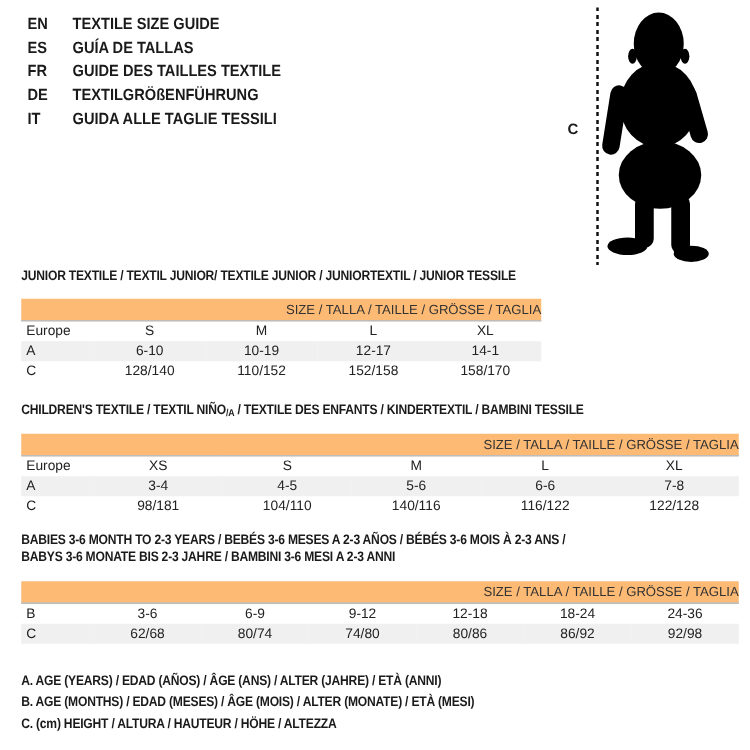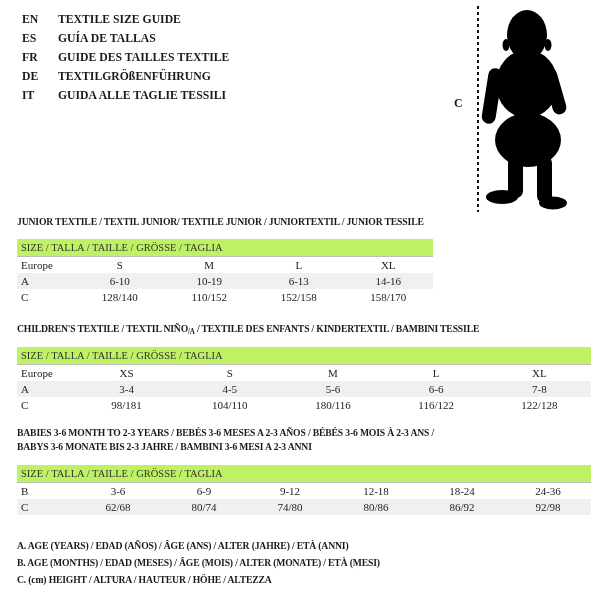--- a/index.html
+++ b/index.html
@@ -1,18 +1,18 @@
 <!DOCTYPE html>
 <html><head>
 <meta charset="utf-8">
 <style>
   html,body{margin:0;padding:0;background:#fff;}
   .page{
     position:relative;width:600px;height:600px;background:#fff;overflow:hidden;
-    font-family:Liberation Serif, serif;color:#1a1a1a;
+    font-family:Liberation Sans, sans-serif;color:#1a1a1a;
   }
   
   .langs{
     position:absolute;top:9px;left:22px;
     font-weight:bold;font-size:13px;line-height:19px;
     transform:scaleX(0.90);transform-origin:0 0;white-space:nowrap;
   }
   .lang-row{display:flex;}
   .lang-code{width:40px;flex:0 0 40px;}
   
@@ -31,21 +31,21 @@
   .sub{font-size:8px;vertical-align:-2px;}
   
   table.size-table{
     position:absolute;left:17px;border-collapse:collapse;table-layout:fixed;
     font-size:11px;color:#222;
   }
   table.t1{width:416px;}
   table.t2,table.t3{width:574px;}
   col.c0{width:58px;}
   .size-table th{
-    background:#bef264;color:#333;font-weight:normal;text-align:left;
+    background:#fdba74;color:#333;font-weight:normal;text-align:right;
     height:17px;padding:0 0 0 4px;font-size:10.5px;border-bottom:1px solid #bdbdbd;
   }
   .size-table td{height:16px;padding:0;text-align:center;line-height:16px;}
   .size-table td:first-child{text-align:left;padding-left:4px;}
   .size-table tbody tr:nth-child(2){background:#f0f0f0;}
   
   .footnotes{
     position:absolute;left:17px;top:537px;font-weight:bold;font-size:11px;line-height:17px;
     transform:scaleX(0.88);transform-origin:0 0;white-space:nowrap;letter-spacing:-0.2px;
   }
@@ -126,22 +126,22 @@
         <td>Europe</td>
         <td>S</td>
         <td>M</td>
         <td>L</td>
         <td>XL</td>
       </tr>
       <tr>
         <td>A</td>
         <td>6-10</td>
         <td>10-19</td>
-        <td>6-13</td>
-        <td>14-16</td>
+        <td>12-17</td>
+        <td>14-1</td>
       </tr>
       <tr>
         <td>C</td>
         <td>128/140</td>
         <td>110/152</td>
         <td>152/158</td>
         <td>158/170</td>
       </tr>
     </tbody>
   </table>
@@ -177,21 +177,21 @@
         <td>3-4</td>
         <td>4-5</td>
         <td>5-6</td>
         <td>6-6</td>
         <td>7-8</td>
       </tr>
       <tr>
         <td>C</td>
         <td>98/181</td>
         <td>104/110</td>
-        <td>180/116</td>
+        <td>140/116</td>
         <td>116/122</td>
         <td>122/128</td>
       </tr>
     </tbody>
   </table>
 
   <div class="sec-title" style="top:425px">
     <div>BABIES 3-6 MONTH TO 2-3 YEARS / BEBÉS 3-6 MESES A 2-3 AÑOS / BÉBÉS 3-6 MOIS À 2-3 ANS /</div>
     <div>BABYS 3-6 MONATE BIS 2-3 JAHRE / BAMBINI 3-6 MESI A 2-3 ANNI</div>
   </div>

